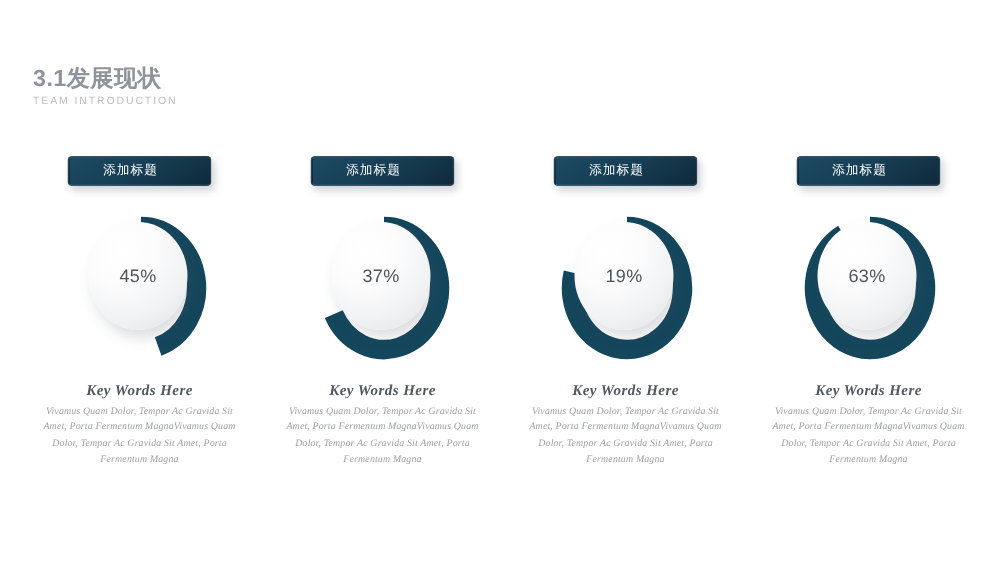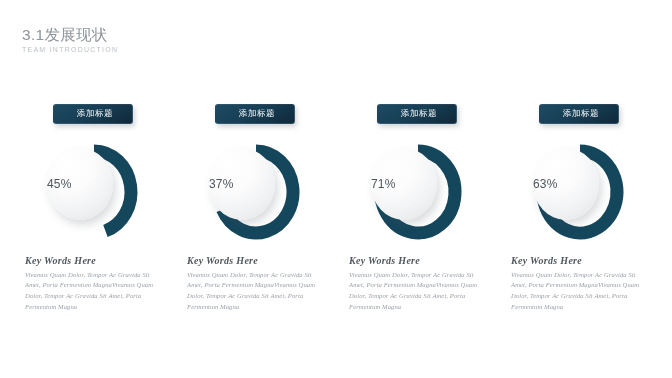--- a/index.html
+++ b/index.html
@@ -19,22 +19,23 @@
   .header {
     position: absolute;
     left: 22px;
     top: 26px;
   }
   .page-title {
     font-size: 15.5px;
     color: #8d949b;
     letter-spacing: 0.3px;
     line-height: 1.1;
-    font-weight: 400;
+    font-weight: 700;
     white-space: nowrap;
+    margin-top: 18px;
   }
   .page-subtitle {
     margin-top: 3px;
     font-size: 7px;
     color: #b9bfc5;
     letter-spacing: 1.25px;
     font-weight: 400;
     white-space: nowrap;
   }
 
@@ -53,21 +54,21 @@
     display: flex;
     flex-direction: column;
     align-items: center;
     margin: 0 6px;
   }
 
   
   .title-btn {
     position: relative;
     min-width: 60px;
-    padding: 4px 7px 5px 11px;
+    padding: 4px 23px 5px 11px;
     border-radius: 3px;
     background: linear-gradient(150deg, #1d4a63 0%, #173f56 45%, #10293a 100%);
     color: #ffffff;
     font-size: 8.5px;
     letter-spacing: 0.6px;
     text-align: center;
     line-height: 1;
     box-shadow: 2px 3px 5px rgba(60,70,80,0.22);
     border: 1px solid rgba(255,255,255,0.10);
     user-select: none;
@@ -83,42 +84,43 @@
   .donut-svg {
     position: absolute;
     left: 0;
     top: 0;
     width: 108px;
     height: 100px;
     overflow: visible;
   }
   .donut-inner {
     position: absolute;
-    left: 8px;
+    left: 20px;
     top: 6px;
     width: 66px;
     height: 72px;
     border-radius: 50%;
     background: radial-gradient(circle at 32% 26%, #ffffff 0%, #fcfcfd 34%, #f1f2f3 66%, #dfe1e3 100%);
     box-shadow: 3px 5px 9px rgba(70,80,90,0.20);
     display: flex;
     align-items: center;
+    justify-content: center;
   }
   .donut-value {
     font-size: 12px;
     color: #4d555c;
     font-weight: 400;
     letter-spacing: 0.2px;
   }
 
   
   .caption {
     margin-top: 13px;
     width: 136px;
-    text-align: left;
+    text-align: center;
   }
   .caption-title {
     font-family: "Liberation Serif", serif;
     font-style: italic;
     font-weight: 700;
     font-size: 10px;
     color: #51585f;
     letter-spacing: 0.3px;
     margin-bottom: 4px;
   }
@@ -173,21 +175,21 @@
     </div>
   </div>
 
   <div class="column">
     <div class="title-btn">添加标题</div>
     <div class="donut-wrap">
       <svg class="donut-svg" viewBox="0 0 108 100">
         <path class="arc" fill="none" stroke="#14465c" stroke-width="13" stroke-linecap="butt" d="M 55 9 A 37 41 0 1 1 19.162423038240647 39.80371462624095"></path>
       </svg>
       <div class="donut-inner">
-        <span class="donut-value">71%</span>
+        <span class="donut-value">19%</span>
       </div>
     </div>
     <div class="caption">
       <div class="caption-title">Key Words Here</div>
       <div class="caption-body">Vivamus Quam Dolor, Tempor Ac Gravida Sit Amet, Porta Fermentum MagnaVivamus Quam Dolor, Tempor Ac Gravida Sit Amet, Porta Fermentum Magna</div>
     </div>
   </div>
 
   <div class="column">
     <div class="title-btn">添加标题</div>

